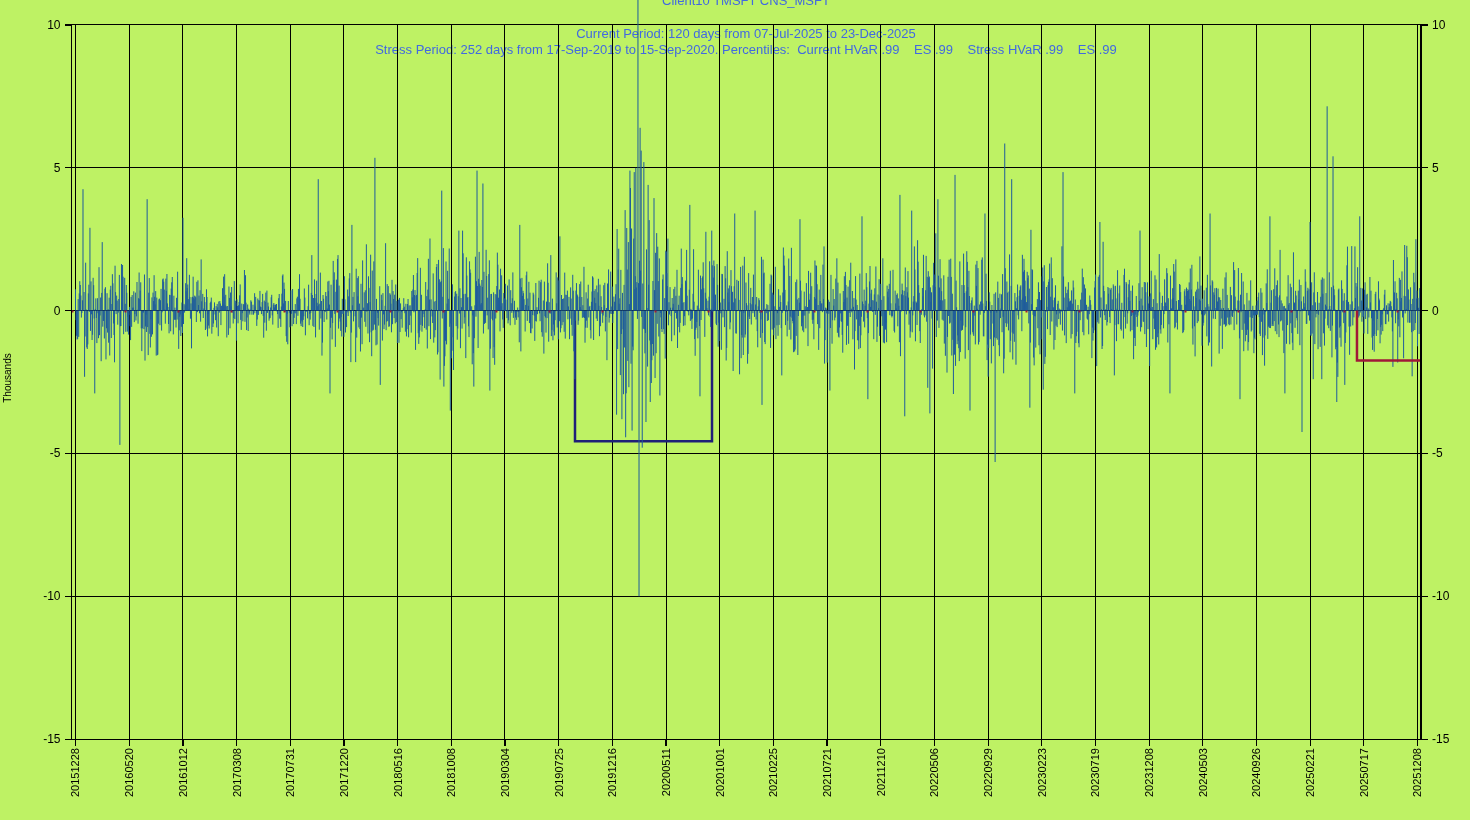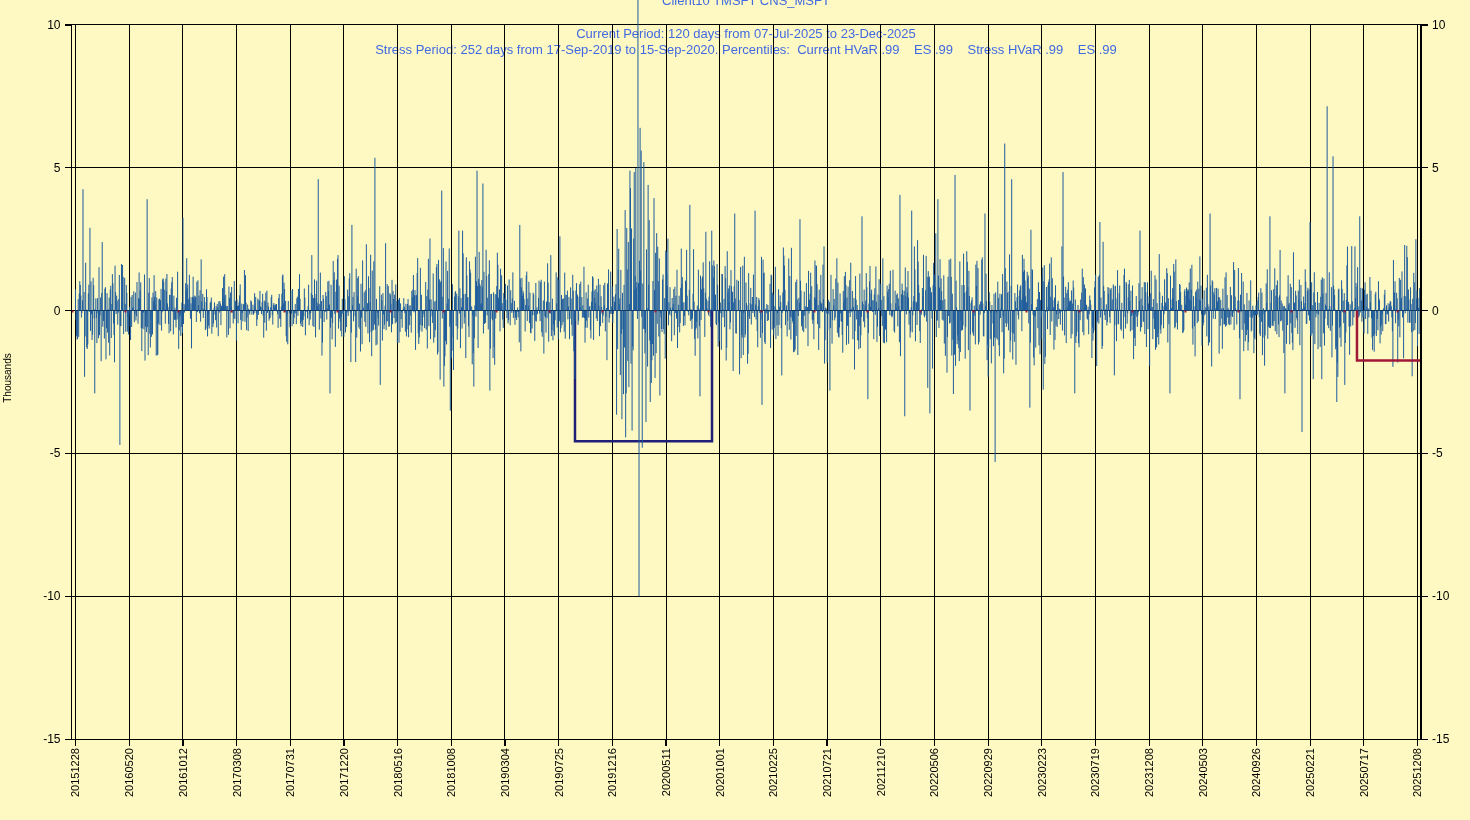--- a/index.html
+++ b/index.html
@@ -1,16 +1,16 @@
 <!DOCTYPE html>
 <html><head>
 <meta charset="utf-8">
 <style>
   html,body{margin:0;padding:0;background:#fff;}
-  .stage{position:relative;width:1470px;height:820px;background:#fef9c3;overflow:hidden;
+  .stage{position:relative;width:1470px;height:820px;background:#bef264;overflow:hidden;
          font-family:"Liberation Sans",sans-serif;}
   .titles{position:absolute;left:0;top:0;width:1470px;text-align:center;pointer-events:none;}
   .title-line{position:absolute;left:0;width:1492px;text-align:center;color:#4169E1;
               font-size:13px;white-space:pre;}
   .t1{top:-7px;}
   .t2{top:26px;}
   .t3{top:42px;}
   .y-unit{position:absolute;left:-22px;top:372px;width:60px;height:12px;text-align:center;
           font-size:10px;color:#000;transform:rotate(-90deg);}
   svg{position:absolute;left:0;top:0;}

